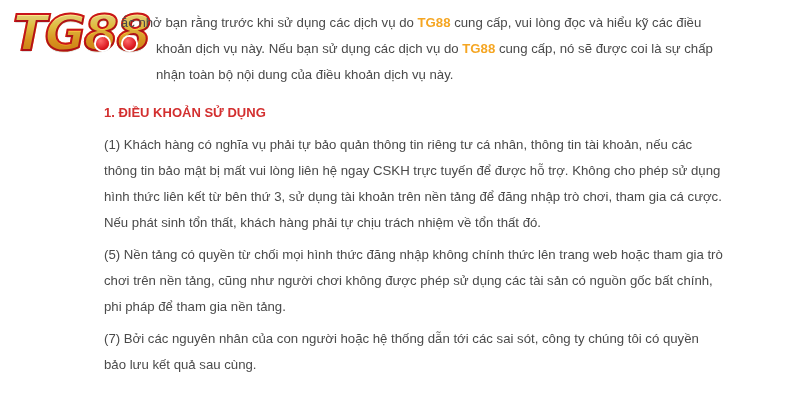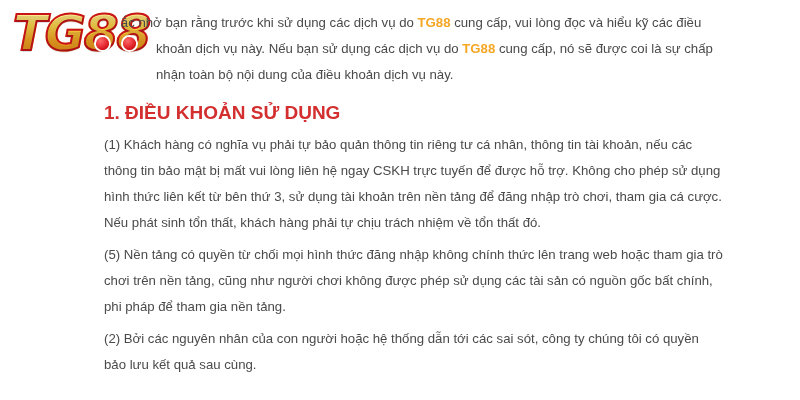--- a/index.html
+++ b/index.html
@@ -85,21 +85,21 @@
     text-indent: -52px;
     padding-left: 0;
   }
   .brand {
     color: #f5a623;
     font-weight: bold;
   }
   .heading {
     color: #d32f2f;
     font-weight: bold;
-    font-size: 19px;
+    font-size: 13px;
     margin: 14px 0 8px 0;
     line-height: 22px;
   }
   .hidden-lead {
     visibility: hidden;
   }
 </style>
 </head>
 <body>
 
@@ -116,16 +116,16 @@
   <div class="content">
 
     <p class="first-para">
       <span class="hidden-lead">Nh</span><span>ắc nhở bạn rằng trước khi sử dụng các dịch vụ do </span><span class="brand">TG88</span><span> cung cấp, vui lòng đọc và hiểu kỹ các điều khoản dịch vụ này. Nếu bạn sử dụng các dịch vụ do </span><span class="brand">TG88</span><span> cung cấp, nó sẽ được coi là sự chấp nhận toàn bộ nội dung của điều khoản dịch vụ này.</span>
     </p>
 
     <p class="heading">1. ĐIỀU KHOẢN SỬ DỤNG</p>
 
     <p>(1) Khách hàng có nghĩa vụ phải tự bảo quản thông tin riêng tư cá nhân, thông tin tài khoản, nếu các thông tin bảo mật bị mất vui lòng liên hệ ngay CSKH trực tuyến để được hỗ trợ. Không cho phép sử dụng hình thức liên kết từ bên thứ 3, sử dụng tài khoản trên nền tảng để đăng nhập trò chơi, tham gia cá cược. Nếu phát sinh tổn thất, khách hàng phải tự chịu trách nhiệm về tổn thất đó.</p>
     <p>(5) Nền tảng có quyền từ chối mọi hình thức đăng nhập không chính thức lên trang web hoặc tham gia trò chơi trên nền tảng, cũng như người chơi không được phép sử dụng các tài sản có nguồn gốc bất chính, phi pháp để tham gia nền tảng.</p>
-    <p>(2) Bởi các nguyên nhân của con người hoặc hệ thống dẫn tới các sai sót, công ty chúng tôi có quyền bảo lưu kết quả sau cùng.</p>
+    <p>(7) Bởi các nguyên nhân của con người hoặc hệ thống dẫn tới các sai sót, công ty chúng tôi có quyền bảo lưu kết quả sau cùng.</p>
 
   </div>
 </div>
 
 </body></html>

